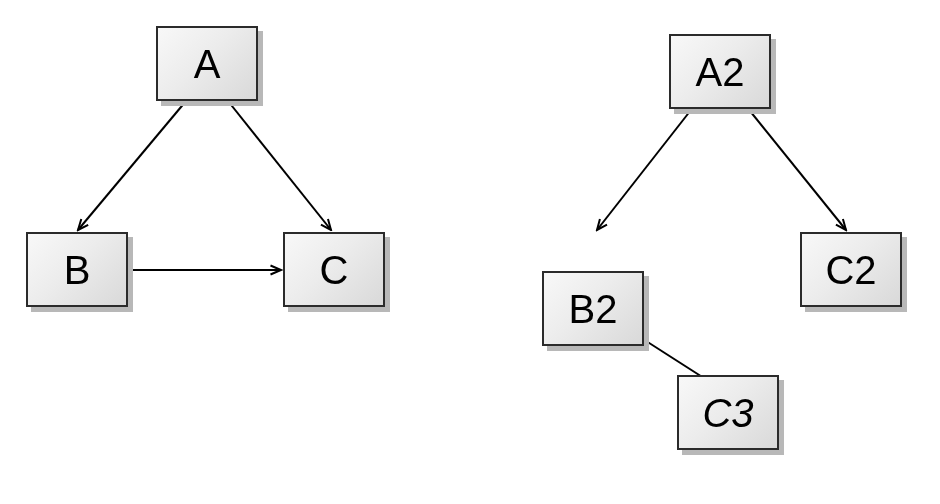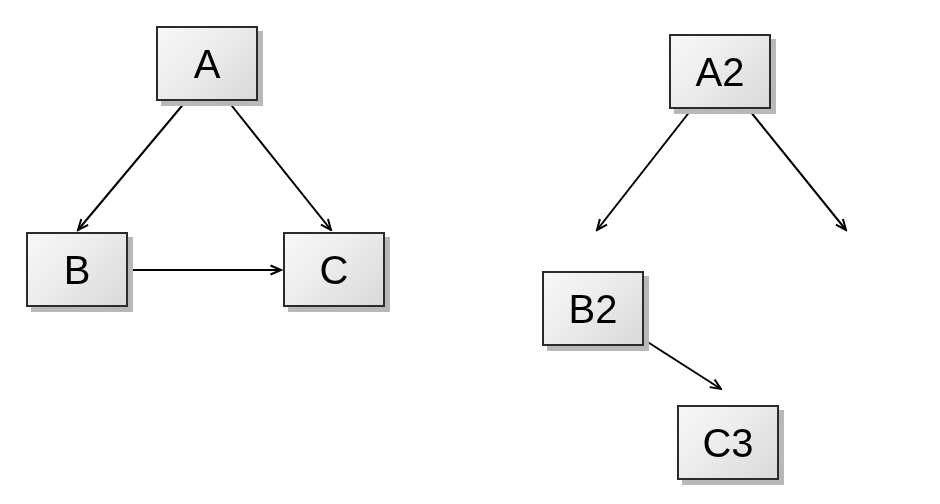--- a/index.html
+++ b/index.html
@@ -41,21 +41,21 @@
     color: #000000;
     user-select: none;
   }
   
   .node-a  { left: 156px; top: 26px; }
   .node-b  { left: 26px;  top: 232px; }
   .node-c  { left: 283px; top: 232px; }
   .node-a2 { left: 669px; top: 34px; }
   .node-b2 { left: 542px; top: 232px; margin-top: 39px; }
   .node-c2 { left: 800px; top: 232px; }
-  .node-c3 { left: 677px; top: 405px; }
+  .node-c3 { left: 677px; top: 375px; font-style: italic; }
   .edge {
     stroke: #000000;
     stroke-width: 2;
   }
 </style>
 </head>
 <body>
 
 <div class="stage">
 
@@ -84,17 +84,20 @@
   <div class="node node-c">
     <span class="node-label">C</span>
   </div>
 
   <div class="node node-a2">
     <span class="node-label">A2</span>
   </div>
   <div class="node node-b2">
     <span class="node-label">B2</span>
   </div>
+  <div class="node node-c2">
+    <span class="node-label">C2</span>
+  </div>
   <div class="node node-c3">
     <span class="node-label">C3</span>
   </div>
 
 </div>
 
 </body></html>

